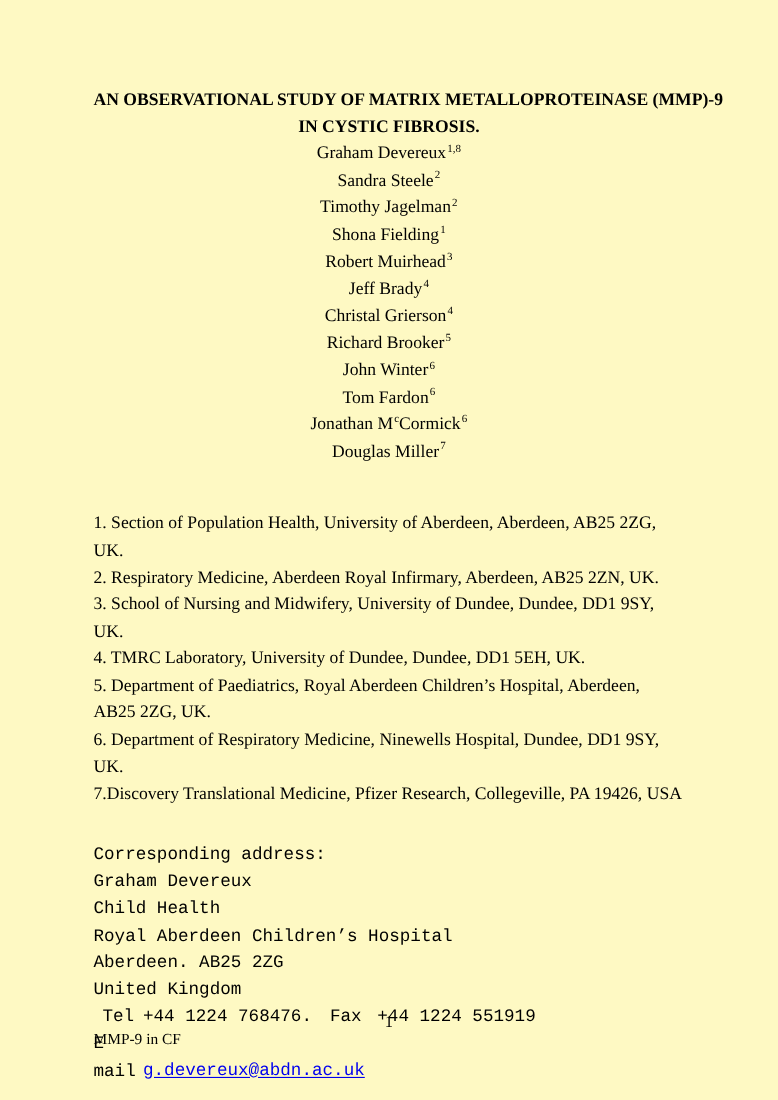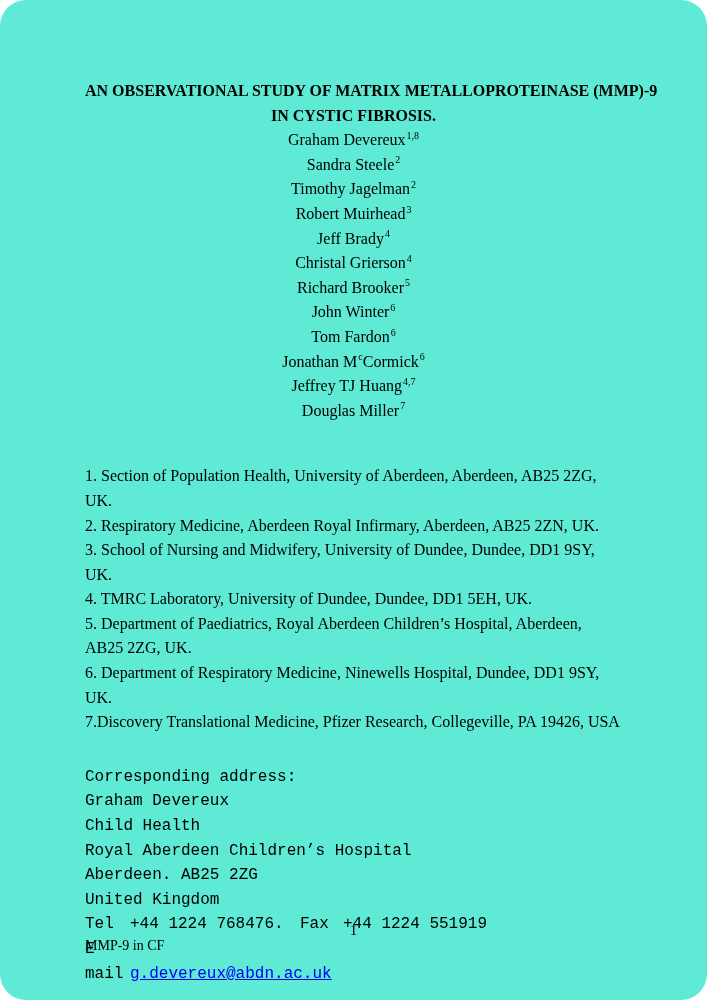--- a/index.html
+++ b/index.html
@@ -1,24 +1,23 @@
 <!DOCTYPE html>
 <html><head>
 <meta charset="utf-8">
 <style>
   html, body { margin: 0; padding: 0; background: #ffffff; }
   .page {
     position: relative;
     width: 707px;
     height: 1000px;
-    background: #5eead4;
+    background: #fef9c3;
     color: #000000;
     font-family: "Liberation Serif", "DejaVu Serif", serif;
     overflow: hidden;
-    border-radius: 26px;
   }
   .content {
     position: absolute;
     left: 85px;
     top: 79px;
     width: 537px;
     font-size: 16px;
     line-height: 24.6px;
   }
   .title {
@@ -33,21 +32,21 @@
   .author-line { white-space: nowrap; }
   sup {
     font-size: 10px;
     line-height: 0;
     vertical-align: super;
     margin-left: 1px;
   }
   .affiliations { margin-top: 41px; }
   .address { margin-top: 30px; font-family: Liberation Mono, monospace; }
   .tel-line { white-space: nowrap; }
-  .tel-label  { display: inline-block; width: 45px; }
+  .tel-label  { display: inline-block; width: 45px; text-align: center; }
   .tel-value  { display: inline-block; width: 170px; }
   .fax-label  { display: inline-block; width: 43px; }
   .email-label { display: inline-block; width: 45px; }
   .email-link {
     color: #0000ee;
     text-decoration: underline;
     cursor: pointer;
   }
   .page-number {
     position: absolute;
@@ -74,28 +73,28 @@
 
     <h1 class="title">
       <div>AN OBSERVATIONAL STUDY OF MATRIX METALLOPROTEINASE (MMP)-9</div>
       <div>IN CYSTIC FIBROSIS.</div>
     </h1>
 
     <div class="authors" id="authors">
         <div class="author-line"><span>Graham Devereux</span><sup>1,8</sup></div>
         <div class="author-line"><span>Sandra Steele</span><sup>2</sup></div>
         <div class="author-line"><span>Timothy Jagelman</span><sup>2</sup></div>
+        <div class="author-line"><span>Shona Fielding</span><sup>1</sup></div>
         <div class="author-line"><span>Robert Muirhead</span><sup>3</sup></div>
         <div class="author-line"><span>Jeff Brady</span><sup>4</sup></div>
         <div class="author-line"><span>Christal Grierson</span><sup>4</sup></div>
         <div class="author-line"><span>Richard Brooker</span><sup>5</sup></div>
         <div class="author-line"><span>John Winter</span><sup>6</sup></div>
         <div class="author-line"><span>Tom Fardon</span><sup>6</sup></div>
         <div class="author-line"><span>Jonathan M</span><sup>c</sup><span>Cormick</span><sup>6</sup></div>
-        <div class="author-line"><span>Jeffrey TJ Huang</span><sup>4,7</sup></div>
         <div class="author-line"><span>Douglas Miller</span><sup>7</sup></div>
       </div>
 
     <div class="affiliations" id="affiliations">
         <div class="affiliation-line">1. Section of Population Health, University of Aberdeen, Aberdeen, AB25 2ZG, UK.</div>
         <div class="affiliation-line">2. Respiratory Medicine, Aberdeen Royal Infirmary, Aberdeen, AB25 2ZN, UK.</div>
         <div class="affiliation-line">3. School of Nursing and Midwifery, University of Dundee, Dundee, DD1 9SY, UK.</div>
         <div class="affiliation-line">4. TMRC Laboratory, University of Dundee, Dundee, DD1 5EH, UK.</div>
         <div class="affiliation-line">5. Department of Paediatrics, Royal Aberdeen Children’s Hospital, Aberdeen, AB25 2ZG, UK.</div>
         <div class="affiliation-line">6. Department of Respiratory Medicine, Ninewells Hospital, Dundee, DD1 9SY, UK.</div>

